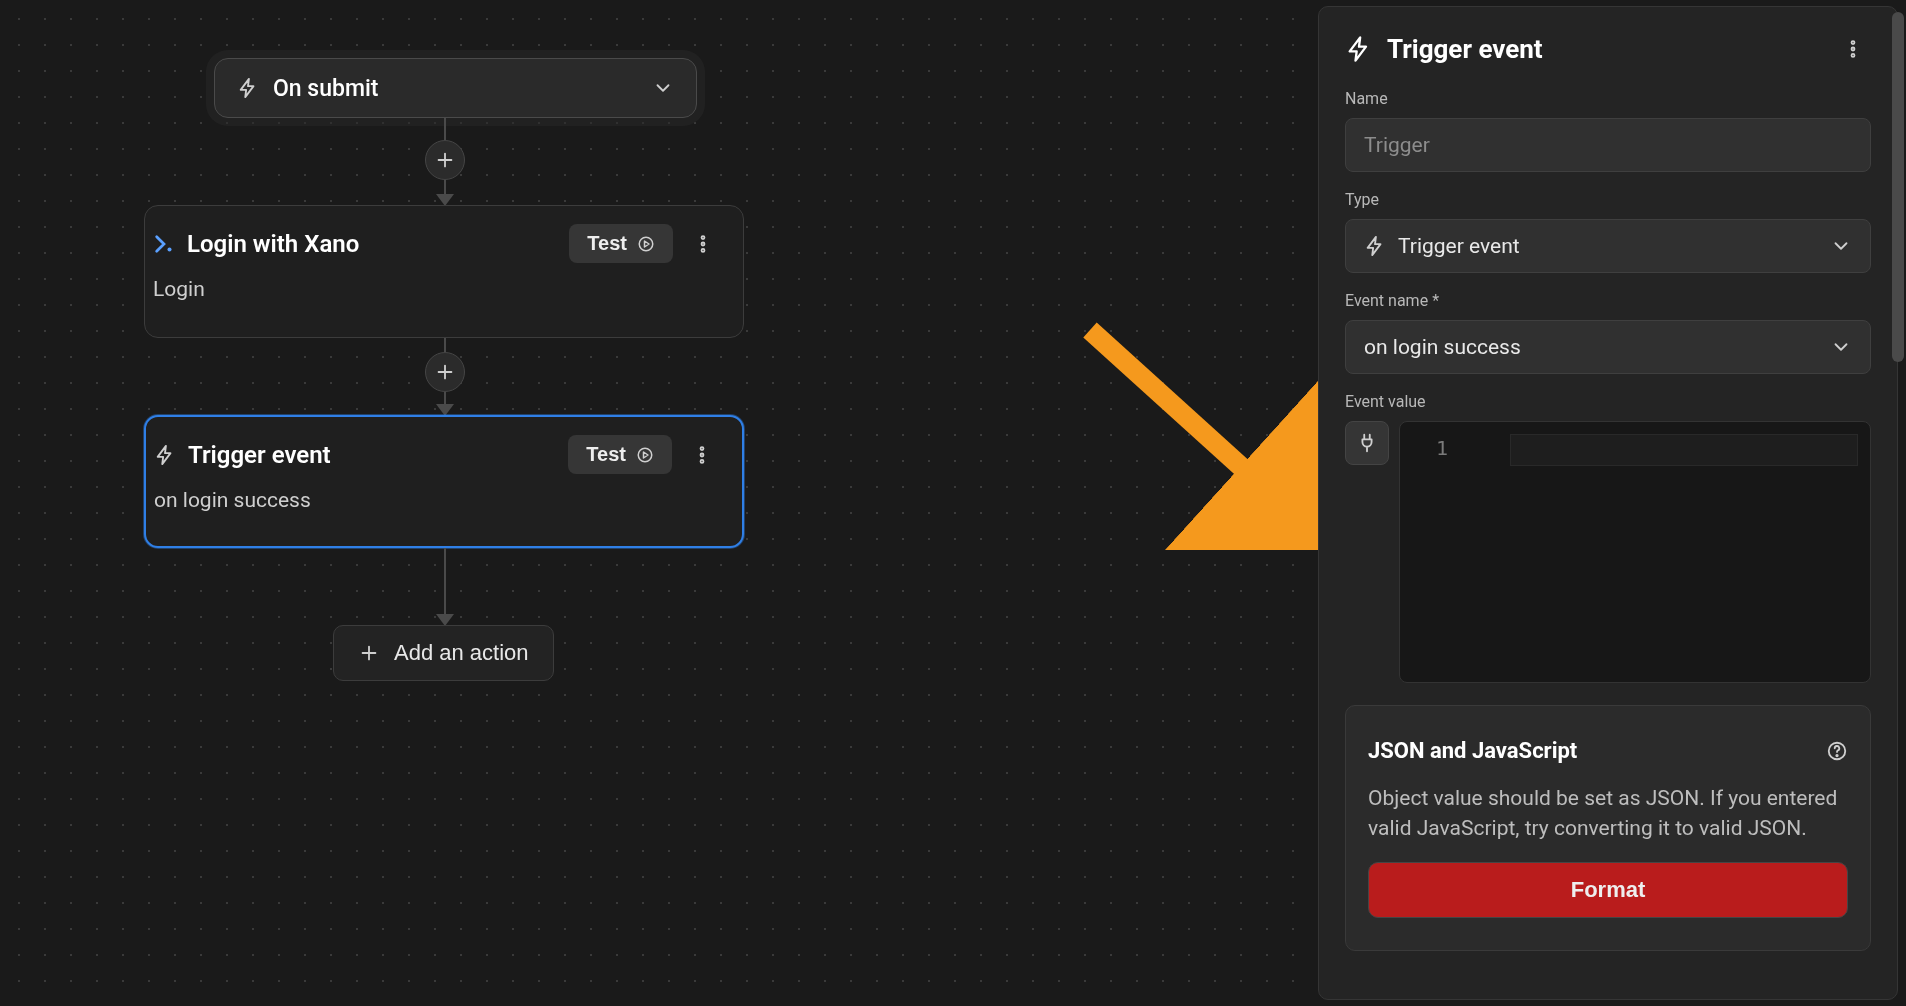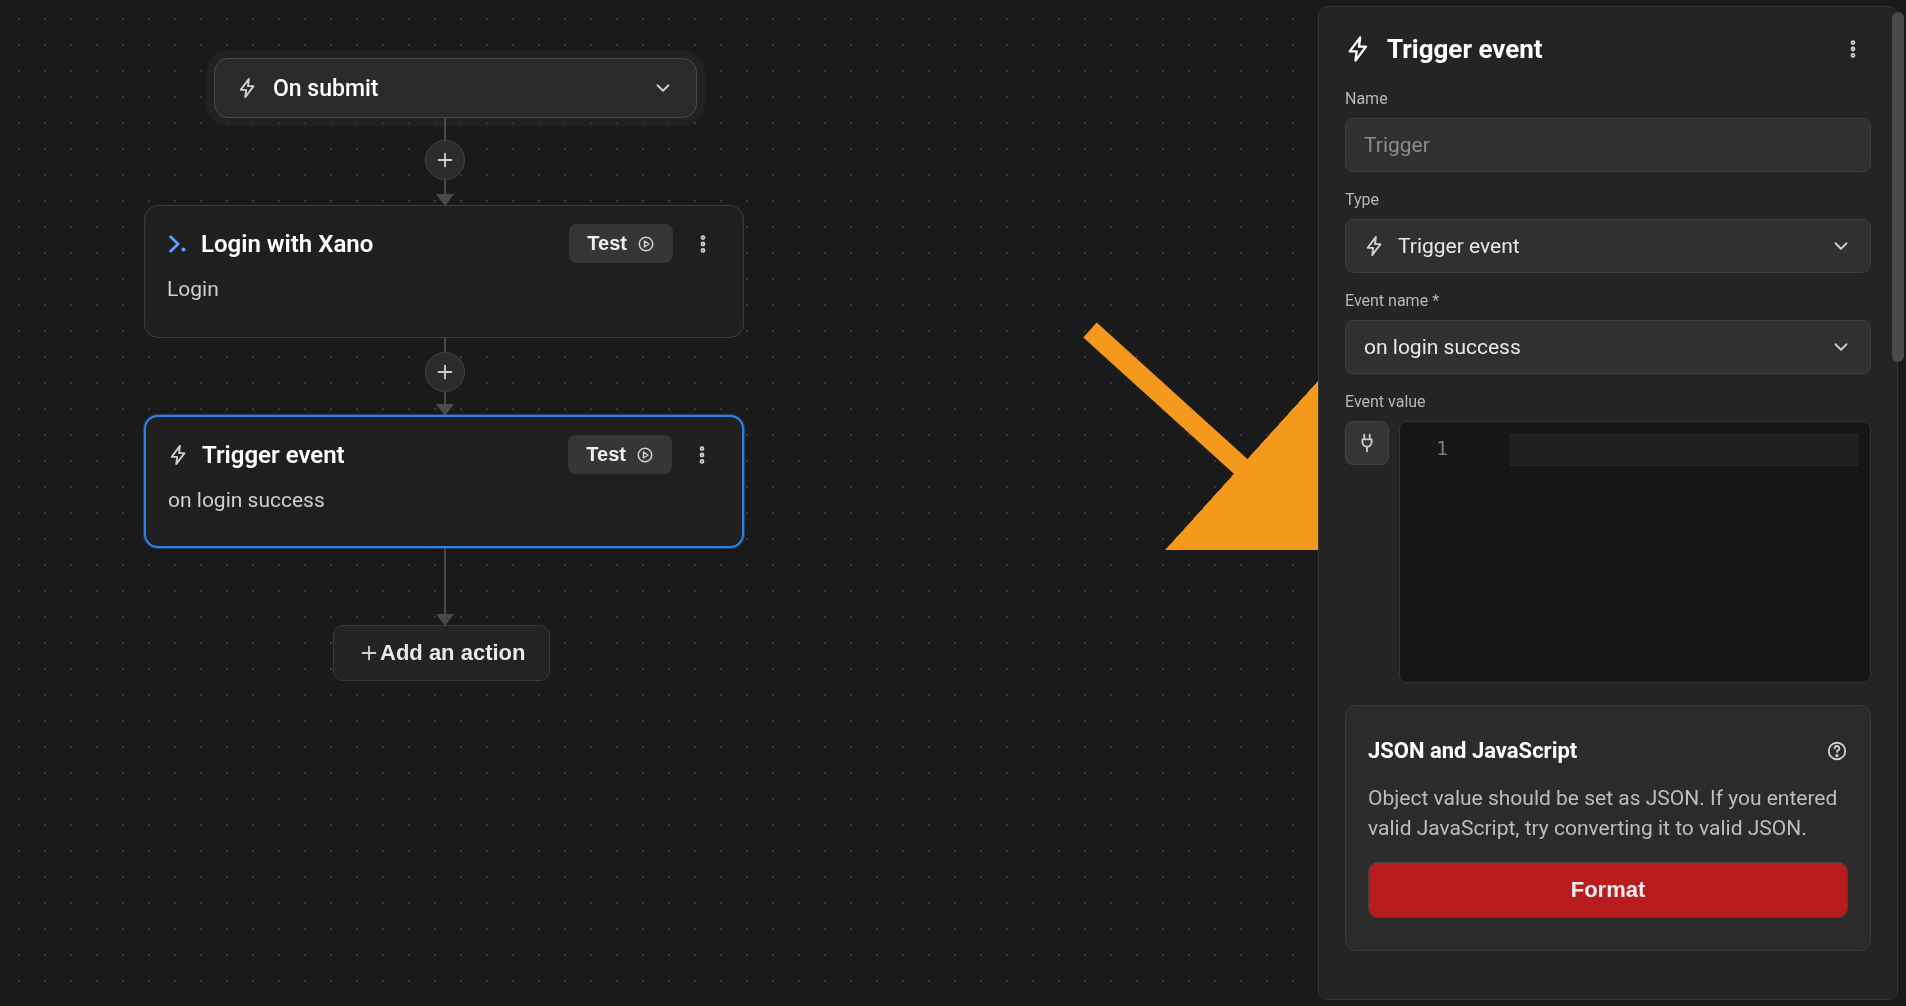--- a/index.html
+++ b/index.html
@@ -33,21 +33,21 @@
     background: #2a2a2a;
     border: 1px solid #4a4a4a;
     display: flex; align-items: center;
     padding: 0 22px;
     gap: 14px;
     box-shadow: 0 0 0 8px rgba(40,40,40,0.55);
   }
   .trigger-node .chev { margin-left: auto; }
   .action-node {
     left: 144px; width: 600px;
-    padding: 18px 22px 22px 22px;
+    padding: 18px 22px 22px 8px;
   }
   .node-login   { top: 205px; height: 133px; }
   .node-trigger { top: 415px; height: 133px; border: 2px solid #2f7fe6; box-shadow: 0 0 0 1px rgba(47,127,230,.4); }
   .node-head { display:flex; align-items:center; gap:12px; }
   .node-title { font-size: 24px; font-weight: 600; color:#fff; }
   .node-sub   { font-size: 21px; color:#cfcfcf; margin-top: 14px; }
   .test-btn {
     margin-left:auto;
     background:#363636; border:none; color:#eee;
     font-size:20px; font-weight:600;
@@ -74,22 +74,22 @@
     position:absolute; left:436px;
     width:0; height:0;
     border-left:9px solid transparent;
     border-right:9px solid transparent;
     border-top:12px solid #4a4a4a;
   }
   .add-action-btn {
     position:absolute; left:333px; top:625px;
     background:#232323; border:1px solid #3c3c3c; color:#e8e8e8;
     border-radius:10px; padding:14px 24px;
-    font-size:22px; font-weight:700;
-    display:flex; align-items:center; 
+    font-size:22px; font-weight:400;
+    display:flex; align-items:center; gap:14px;
   }
 
   
   .panel {
     position:absolute; right:8px; top:6px; bottom:6px;
     width:580px;
     background:#242424;
     border:1px solid #353535;
     border-radius:10px;
     padding:24px 26px;

